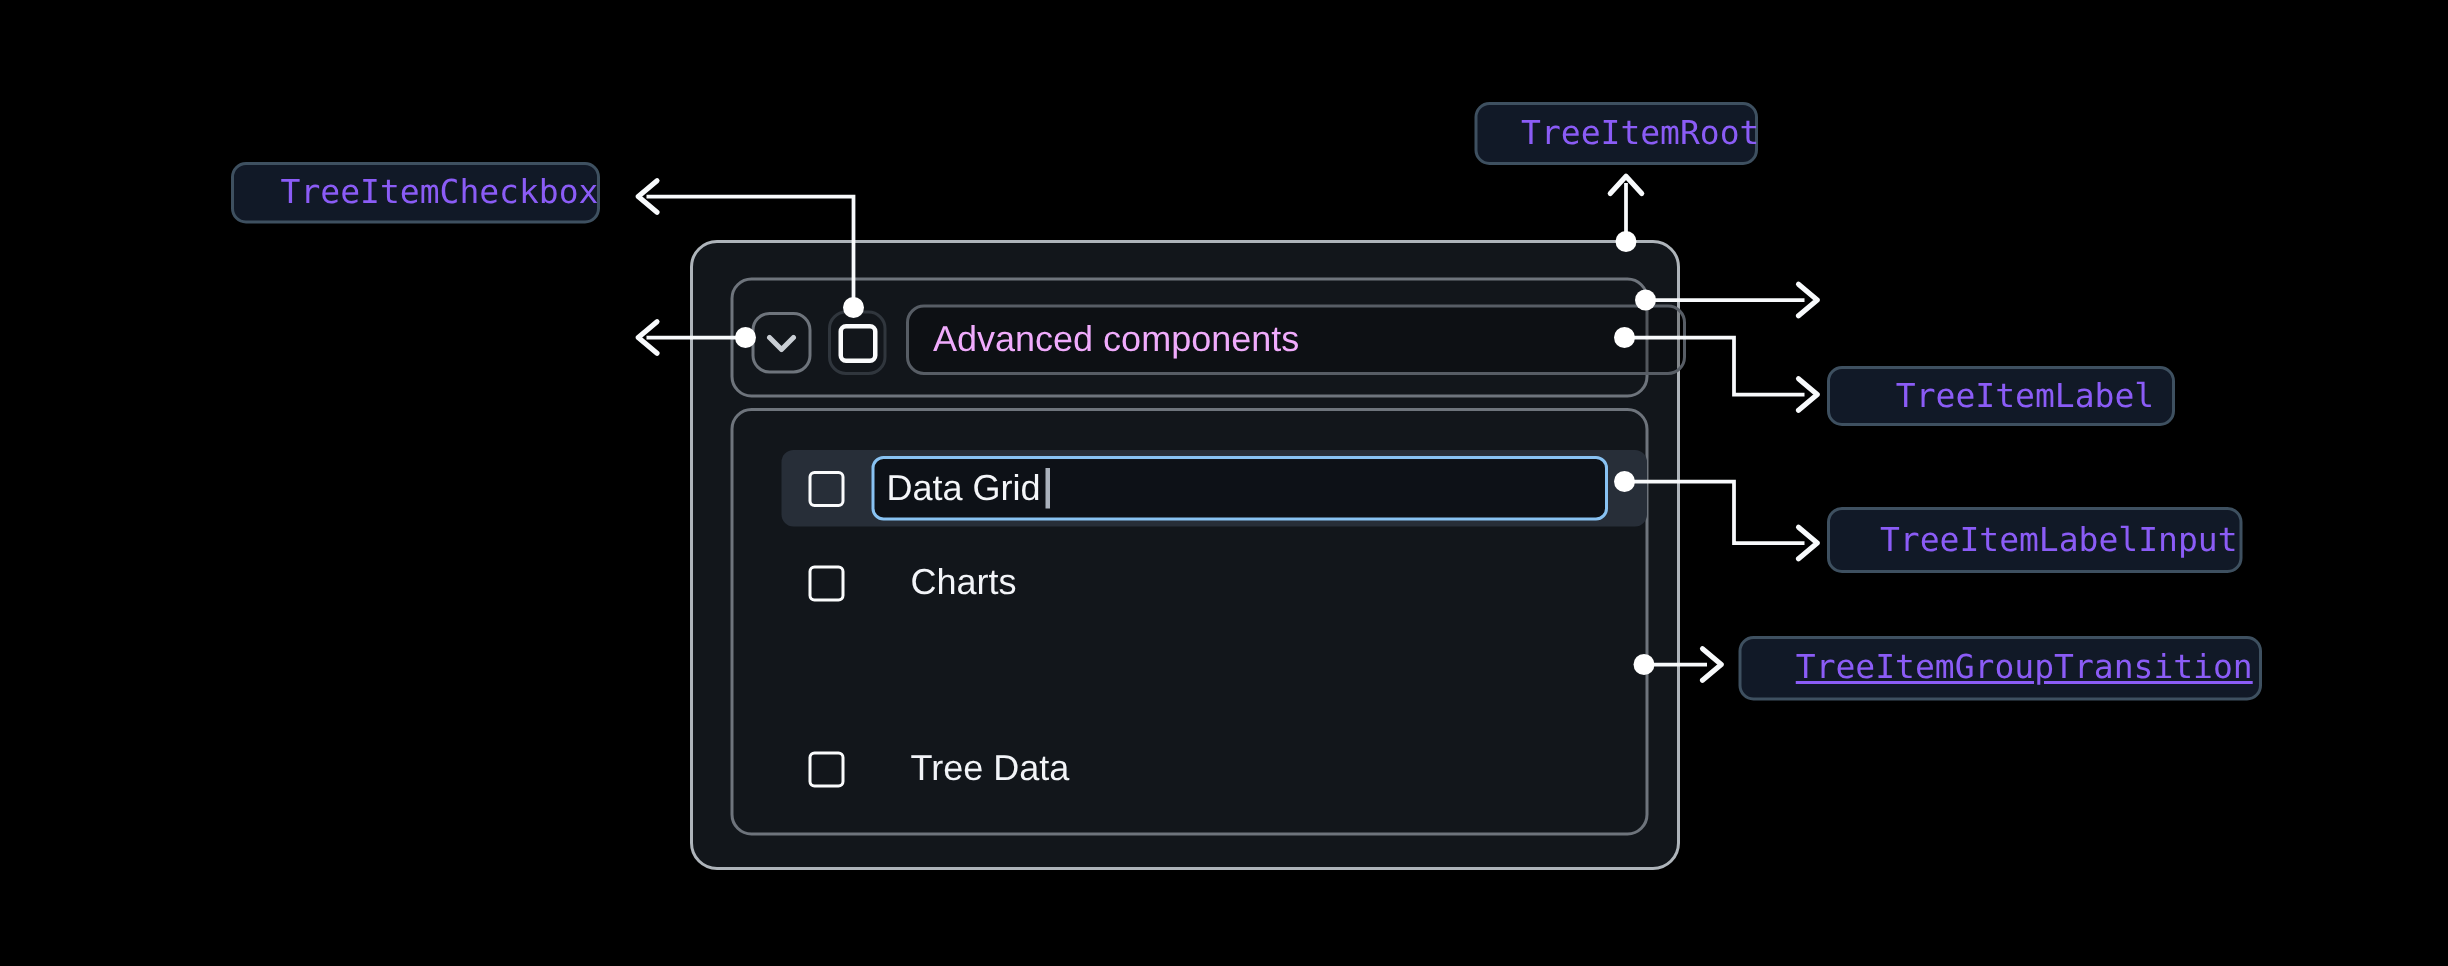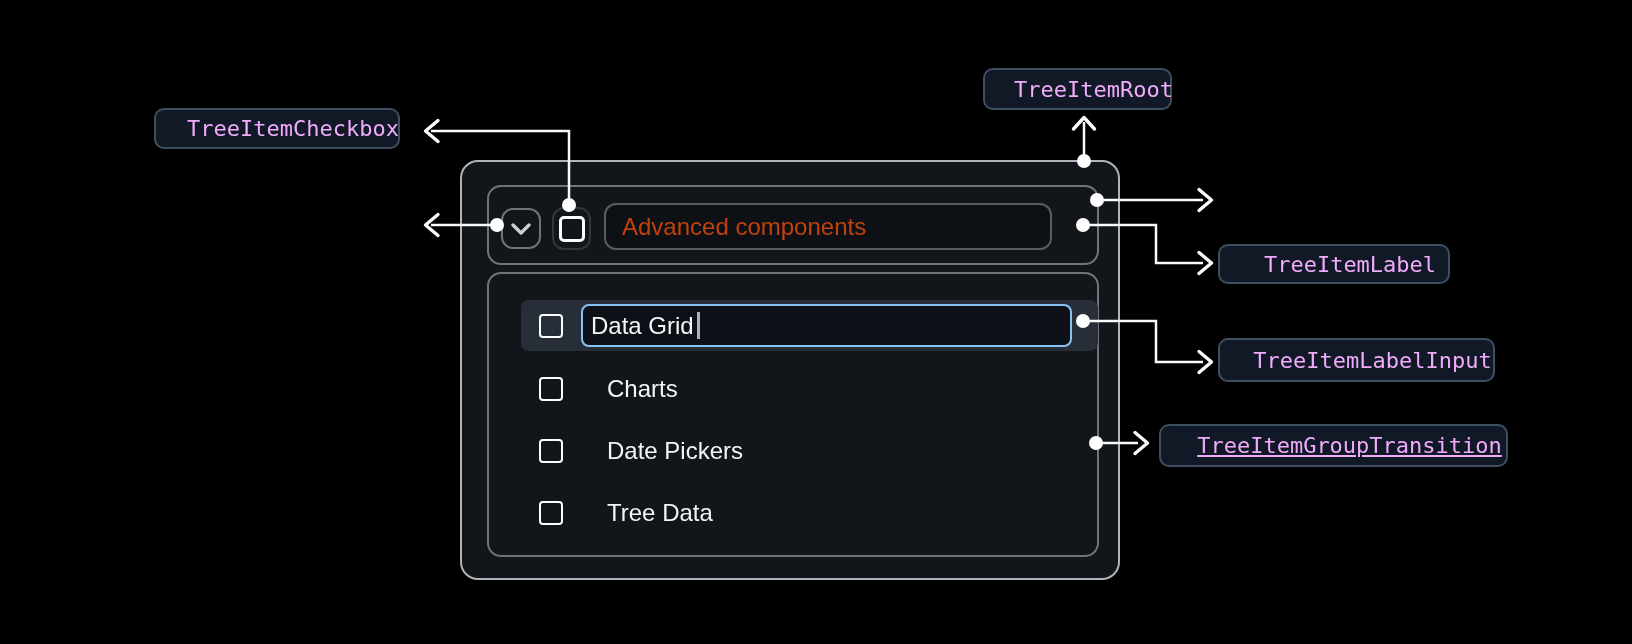--- a/index.html
+++ b/index.html
@@ -3,40 +3,40 @@
 <meta charset="utf-8">
 <style>
   * { margin:0; padding:0; box-sizing:border-box; }
   html,body { background:#000; width:1632px; height:644px; overflow:hidden; }
   .canvas { position:relative; width:1632px; height:644px; background:#000;
             font-family:"Liberation Sans", sans-serif; }
 
   
   .chip { position:absolute; display:flex; align-items:center; justify-content:center;
           background:#111927; border:2px solid #3E5060; border-radius:10px;
-          color:#f0abfc; font:22px "DejaVu Sans Mono", monospace; white-space:nowrap;padding-left:32px; }
+          color:#8b5cf6; font:22px "DejaVu Sans Mono", monospace; white-space:nowrap;padding-left:32px; }
 
   
   .outer-box  { position:absolute; left:460px; top:160px; width:660px; height:420px;
                 background:#12161B; border:2px solid #AEB4BA; border-radius:18px; }
   .content-box{ position:absolute; left:25px; top:23px; width:612px; height:80px;
                 border:2px solid #6E747C; border-radius:14px;
                 display:flex; align-items:center; }
   .icon-container { position:absolute; left:12px; top:21px; width:40px; height:41px;
                 border:2px solid #6E747C; border-radius:12px;
                 display:flex; align-items:center; justify-content:center; }
   .cb-hover   { position:absolute; left:63px; top:20px; width:39px; height:43px;
                 border:2px solid #30363D; border-radius:12px;
                 display:flex; align-items:center; justify-content:center; }
   .checkbox   { border:3px solid #FAFBFC; border-radius:5px; width:26px; height:26px; background:transparent; }
   .checkbox.small { width:24px; height:24px; border-width:2.5px; border-radius:4px; }
-  .label-box  { position:absolute; left:115px; top:16px; width:448px; height:47px;
+  .label-box  { position:absolute; left:115px; top:16px; width:520px; height:47px;
                 border:2px solid #575D65; border-radius:12px; background:rgba(0,0,0,0.25);
                 display:flex; align-items:center; padding-left:16px;
-                color:#c2410c; font-size:24px; }
+                color:#f0abfc; font-size:24px; }
   .group-box  { position:absolute; left:25px; top:110px; width:612px; height:285px;
                 border:2px solid #6E747C; border-radius:14px; }
   .row        { position:absolute; left:32px; width:577px; height:51px;
                 display:flex; align-items:center; padding-left:18px;
                 color:#F2F4F8; font-size:24px; }
   .row .rlabel{ margin-left:44px; }
   .row.selected { background:#272E38; border-radius:8px; }
   .label-input{ margin-left:18px; margin-right:26px; flex:1; height:43px;
                 background:#0D1117; border:2px solid #88C2F2; border-radius:8px;
                 display:flex; align-items:center; padding-left:8px;
@@ -81,24 +81,20 @@
           <span>Data Grid</span>
             <span class="caret"></span>
         </div>
       </div>
 
       <div class="row" style="top:89px;">
         <div class="checkbox small"></div>
         <span class="rlabel">Charts</span>
       </div>
 
-      <div class="row" style="top:151px;">
-        <div class="checkbox small"></div>
-        <span class="rlabel">Date Pickers</span>
-      </div>
 
       <div class="row" style="top:213px;">
         <div class="checkbox small"></div>
         <span class="rlabel">Tree Data</span>
       </div>
 
     </div>
   </div>
 
   <svg class="overlay" width="1632" height="644">

